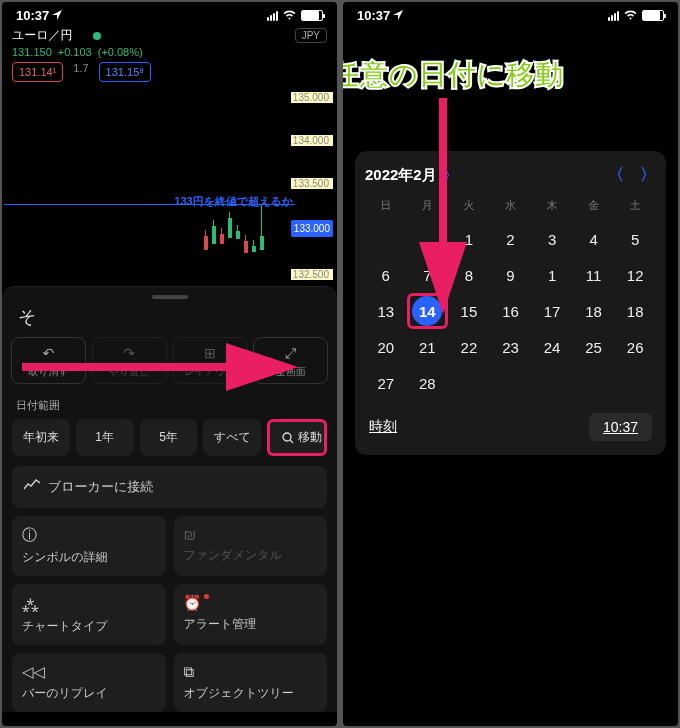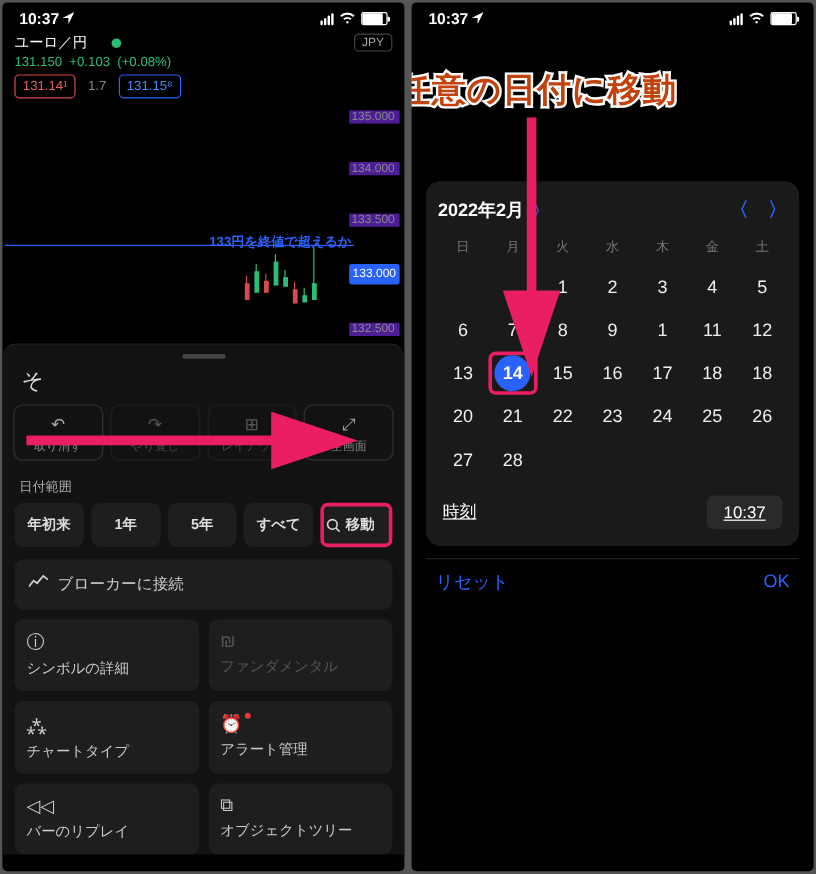--- a/index.html
+++ b/index.html
@@ -41,56 +41,56 @@
 .battery::after{content:"";position:absolute;right:-3px;top:3px;width:2px;height:4px;background:#fff;border-radius:0 1px 1px 0;}
 .battery > i { display:block; background:#fff; height:100%; width:85%; border-radius:1px; }
 
 
 .ticker-row {
   display: flex; align-items: center; gap: 20px; padding: 2px 10px;
   font-size: 12px;
 }
 .ticker-row .dot{width:8px;height:8px;border-radius:50%;background:#2bbd76;}
 .jpy-badge{border:1px solid #444;border-radius:4px;padding:1px 6px;font-size:10px;color:#aaa;margin-left:auto;}
-.price-row{display:flex;gap:6px;align-items:center;padding:0 10px 4px;font-size:11px;}
+.price-row{display:flex;gap:6px;align-items:flex-start;padding:0 10px 4px;font-size:11px;}
 .green{color:#2bbd76}
 .pbox{border:1px solid;border-radius:4px;padding:3px 6px;font-size:11px;}
 .pbox.red{border-color:#d54a4a;color:#e26262}
 .pbox.blue{border-color:#2962ff;color:#4a8cff}
 .chart-area{position:relative;height:200px;margin:0 2px;border-right:none;}
 .axis-labels{position:absolute;right:2px;top:0;bottom:0;display:flex;flex-direction:column;justify-content:space-between;font-size:10px;color:#888;padding:6px 0;}
-.axis-labels span{background:#4c1d95;padding:0 2px;}
+.axis-labels span{background:#fef9c3;padding:0 2px;}
 .axis-labels .hl{background:#2962ff;color:#fff;border-radius:2px;padding:3px 3px;}
 .trend-line{position:absolute;left:0;right:40px;top:118px;height:1px;background:#2962ff;}
 .trend-label{position:absolute;right:42px;top:108px;color:#2962ff;font-size:11px;font-weight:600;}
 .candle{position:absolute;width:4px;}
 .candle .wick{position:absolute;left:1px;width:1px;background:currentColor;top:-6px;bottom:-6px;}
 .candle .body{position:absolute;left:0;right:0;background:currentColor;}
 .grabber{width:36px;height:4px;background:#444;border-radius:2px;margin:8px auto 6px;}
 .sheet{background:#121212;border-top:1px solid #222;border-radius:12px 12px 0 0;padding-top:0;position:relative;}
 .sheet .title-letter{font-size:18px;color:#ddd;padding-left:16px;}
 .action-row{display:flex;gap:0;padding:8px 6px;}
 .action-btn{flex:1;text-align:center;color:#888;font-size:10px;border:1px solid #333;border-radius:8px;margin:0 3px;padding:6px 2px 4px;}
 .action-btn.dim{opacity:.45}
 .action-btn .ic{height:18px;display:flex;align-items:center;justify-content:center;margin-bottom:3px;font-size:14px;color:#aaa;}
 .section-label{font-size:11px;color:#aaa;padding:6px 14px 6px;}
-.range-row{display:flex;gap:6px;padding:0 10px;font-weight:bold;}
+.range-row{display:flex;gap:6px;padding:0 10px;}
 .range-btn{flex:1;background:#1e1e1e;border-radius:8px;text-align:center;padding:10px 4px;font-size:12px;color:#ddd;}
-.range-btn.move{display:flex;align-items:center;justify-content:flex-start;gap:4px;}
+.range-btn.move{display:flex;align-items:center;justify-content:flex-end;gap:4px;}
 .highlight-box{border:3px solid #e91e63;border-radius:6px;padding:7px 2px;}
 .card{background:#1e1e1e;border-radius:8px;margin:10px 10px 0;padding:12px;font-size:13px;color:#ccc;display:flex;align-items:flex-start;gap:8px;}
 .card-grid{display:grid;grid-template-columns:1fr 1fr;gap:8px;padding:0 10px;margin-top:8px;}
 .gcard{background:#1e1e1e;border-radius:8px;padding:10px;color:#ccc;font-size:12px;}
 .gcard.dim{color:#555;}
 .gcard .ic{font-size:15px;margin-bottom:4px;display:block;}
 .gcard .reddot{width:5px;height:5px;background:#e53935;border-radius:50%;display:inline-block;margin-left:2px;vertical-align:top;}
 
 
 .overlay-text{
-  position:absolute;color:#c2410c;font-weight:700;font-size:28px;
+  position:absolute;color:#84cc16;font-weight:400;font-size:28px;
   -webkit-text-stroke:4px #fff;paint-order:stroke fill;letter-spacing:1px;
   z-index:50;white-space:nowrap;
 }
 .arrow{position:absolute;z-index:49;}
 .arrow svg{overflow:visible;}
 
 
 .calendar-wrap{background:#1a1a1a;margin:126px 12px 0;border-radius:12px;padding:14px 10px;}
 .cal-header{display:flex;align-items:center;gap:6px;font-size:15px;font-weight:600;margin-bottom:12px;}
 .cal-header .chev{color:#2962ff;font-size:16px;margin-left:auto;}
@@ -405,17 +405,13 @@
         </div>
         <div class="day">
           <span>28</span>
         </div>
       </div>
     <div class="time-row">
       <span>時刻</span>
       <span class="time-pill">10:37</span>
     </div>
   </div>
-  <div class="cal-footer">
-    <span>リセット</span>
-    <span>OK</span>
-  </div>
 </div>
 
 </body></html>

